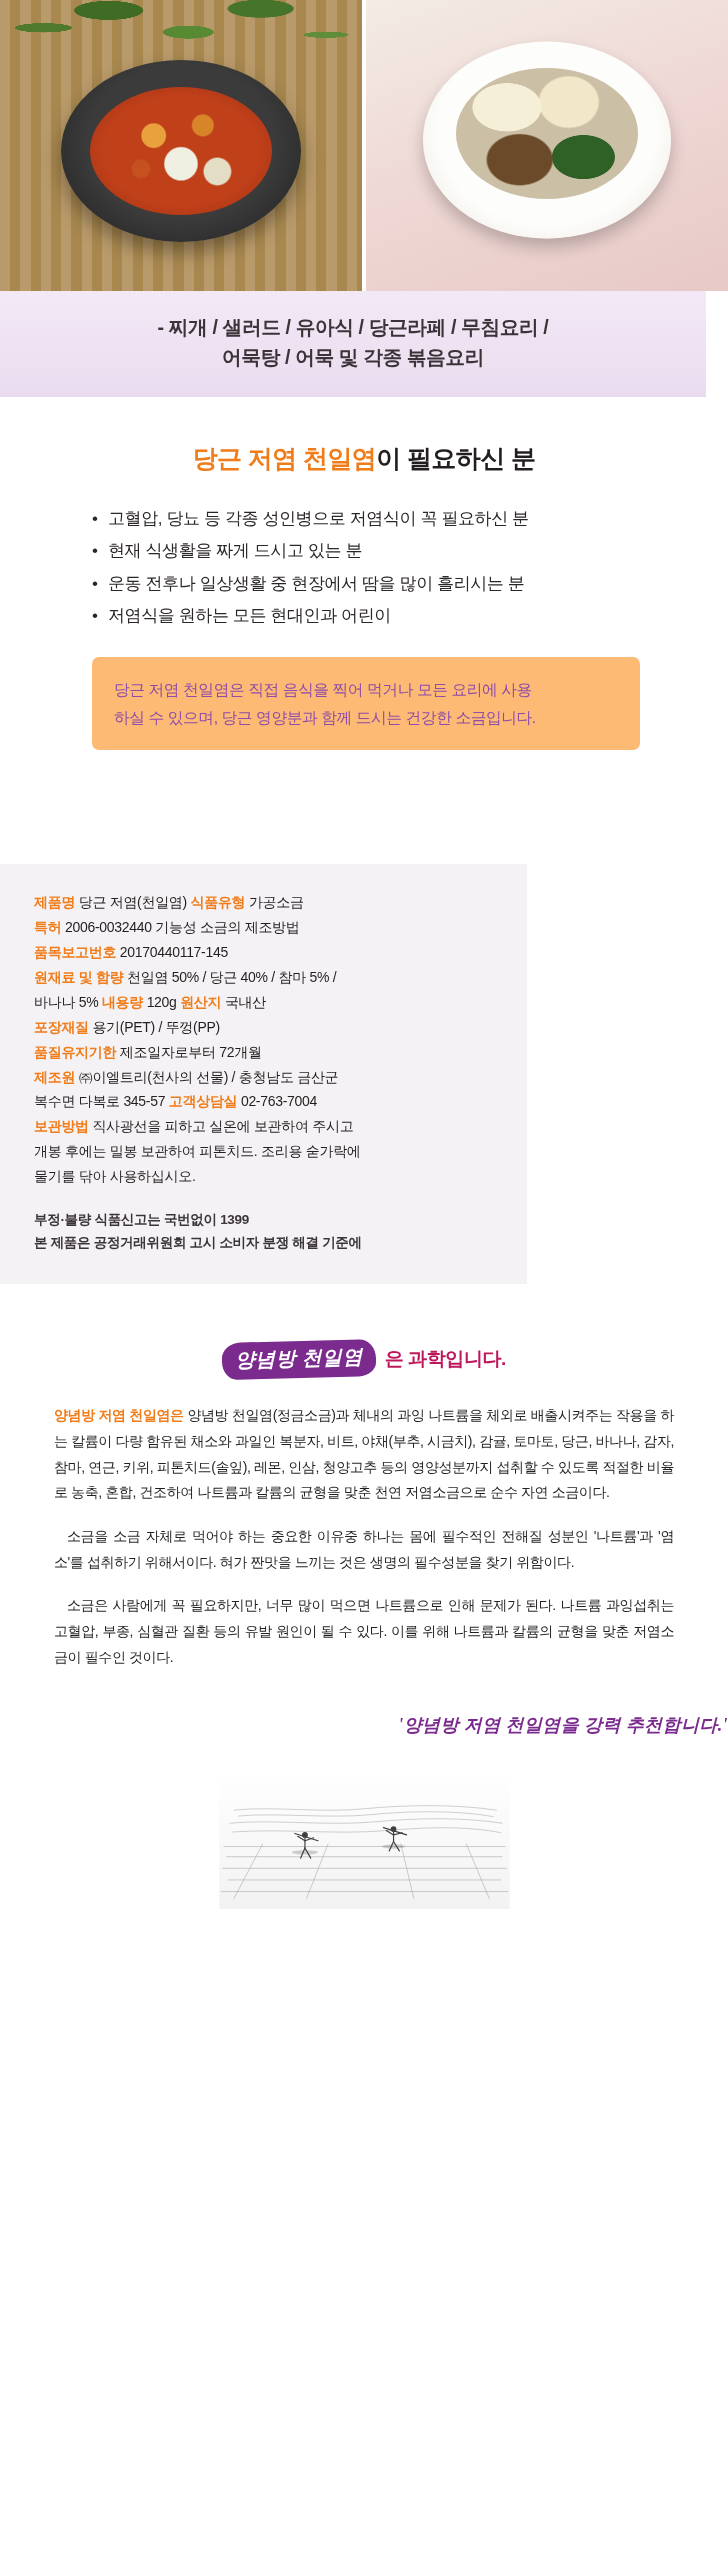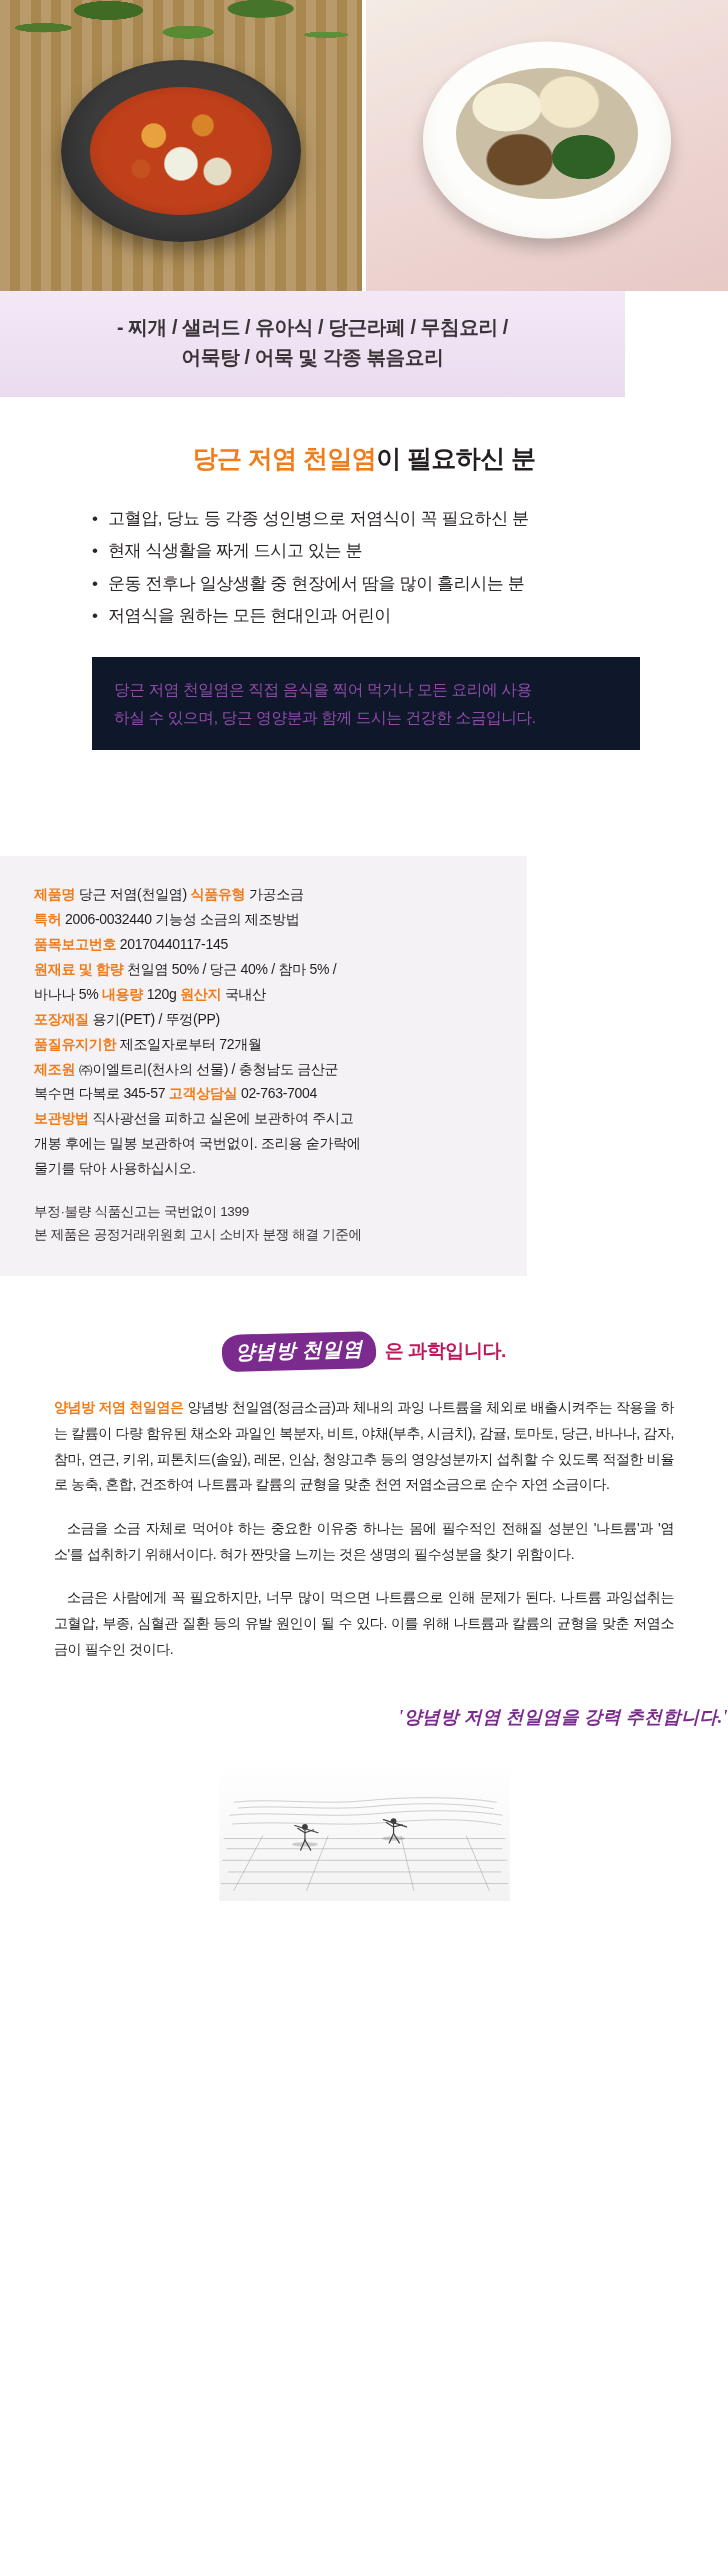--- a/index.html
+++ b/index.html
@@ -107,21 +107,21 @@
     background:
       radial-gradient(ellipse at 28% 30%, #f6efd8 0 34px, transparent 35px),
       radial-gradient(ellipse at 62% 26%, #f2e7c9 0 29px, transparent 31px),
       radial-gradient(ellipse at 35% 70%, #6b4a2a 0 32px, transparent 34px),
       radial-gradient(ellipse at 70% 68%, #2f6127 0 31px, transparent 32px),
       radial-gradient(ellipse at 50% 50%, #cbbfa6 0 70%, #b8ab90 100%);
   }
 
   
   .caption-bar {
-    width: 625px;
+    width: 706px;
     background: linear-gradient(180deg, #f3e9f6 0%, #eadcef 100%);
     padding: 22px 0 25px;
     text-align: center;
   }
   .caption-bar p {
     margin: 0;
     font-size: 19.7px;
     font-weight: 700;
     line-height: 1.5;
     color: #3a3338;
@@ -157,23 +157,23 @@
   }
   .needs-list li::before {
     content: "•";
     position: absolute;
     left: 0; top: 0;
     color: #2a2529;
     font-size: 17px;
   }
 
   .needs-note {
-    margin: 0 22px 0 26px;
-    background: #0f172a;
-    border-radius: 0;
+    margin: 0 22px 8px 26px;
+    background: #fdba74;
+    border-radius: 7px;
     padding: 19px 22px;
     color: #8f4da8;
     font-size: 15.7px;
     line-height: 1.75;
     letter-spacing: -0.4px;
   }
 
   
   .spec-wrap {
     padding: 106px 0 0;
@@ -192,20 +192,21 @@
     color: #231f20;
     letter-spacing: -0.3px;
   }
   .spec-line .lbl { color: #f07c1a; font-weight: 700; }
   .spec-foot {
     margin-top: 19px;
     font-size: 13.5px;
     line-height: 1.72;
     color: #3b3539;
     letter-spacing: -0.3px;
+    font-weight: bold;
   }
 
   
   .science {
     padding: 57px 54px 0;
   }
   .science-head {
     text-align: center;
     margin-bottom: 25px;
     white-space: nowrap;
@@ -362,21 +363,21 @@
         <span>02-763-7004</span>
       </div>
 
 
       <div class="spec-line">
         <span class="lbl">보관방법</span>
         <span>직사광선을 피하고 실온에 보관하여 주시고</span>
       </div>
 
       <div class="spec-line">
-        <span>개봉 후에는 밀봉 보관하여 국번없이. 조리용 숟가락에</span>
+        <span>개봉 후에는 밀봉 보관하여 피톤치드. 조리용 숟가락에</span>
       </div>
 
       <div class="spec-line">
         <span>물기를 닦아 사용하십시오.</span>
       </div>
 
       <div class="spec-foot">
         <div>부정·불량 식품신고는 국번없이 1399</div>
         <div>본 제품은 공정거래위원회 고시 소비자 분쟁 해결 기준에</div>
       </div>

